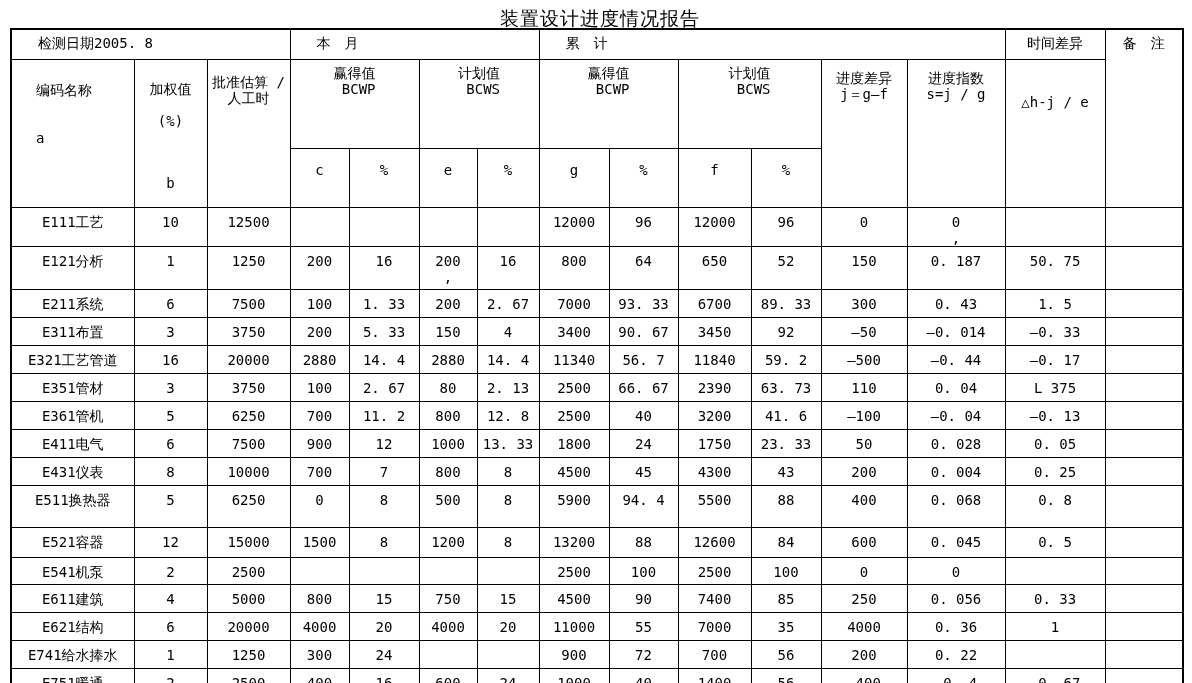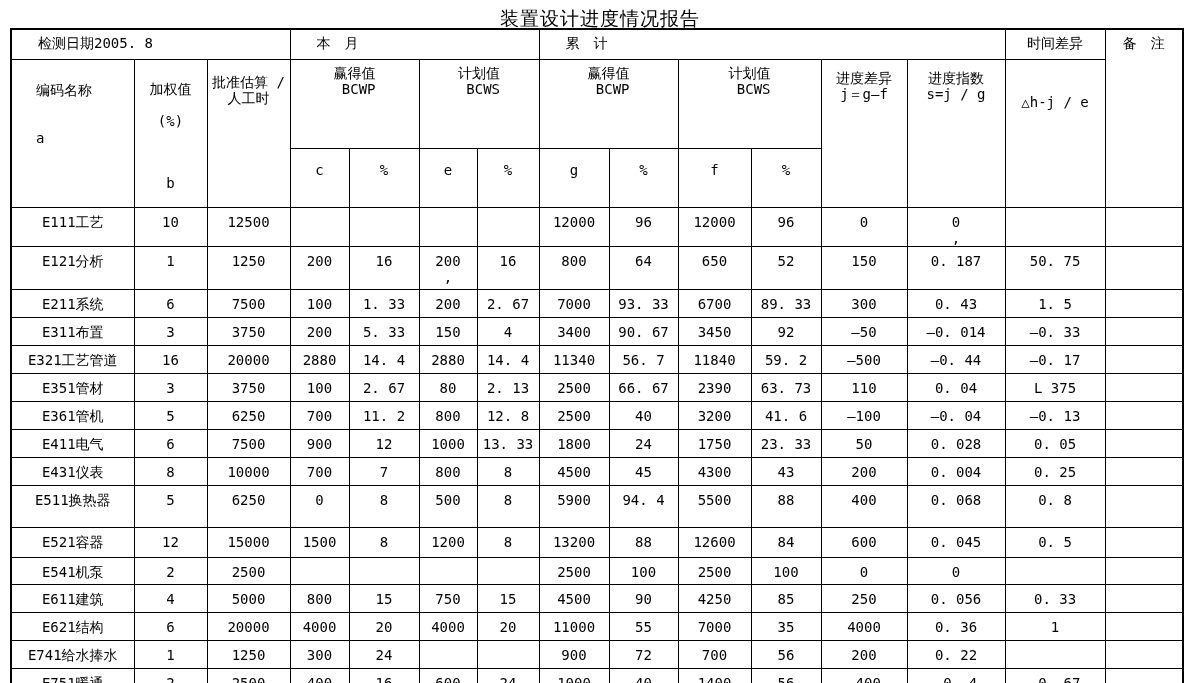--- a/index.html
+++ b/index.html
@@ -320,21 +320,21 @@
       <tr style="height: 28px;">
         <td>E611建筑</td>
         <td>4</td>
         <td>5000</td>
         <td>800</td>
         <td>15</td>
         <td>750</td>
         <td>15</td>
         <td>4500</td>
         <td>90</td>
-        <td>4250</td>
+        <td>7400</td>
         <td>85</td>
         <td>250</td>
         <td>0. 056</td>
         <td>0. 33</td>
         <td></td>
       </tr>
       <tr style="height: 28px;">
         <td>E621结构</td>
         <td>6</td>
         <td>20000</td>

